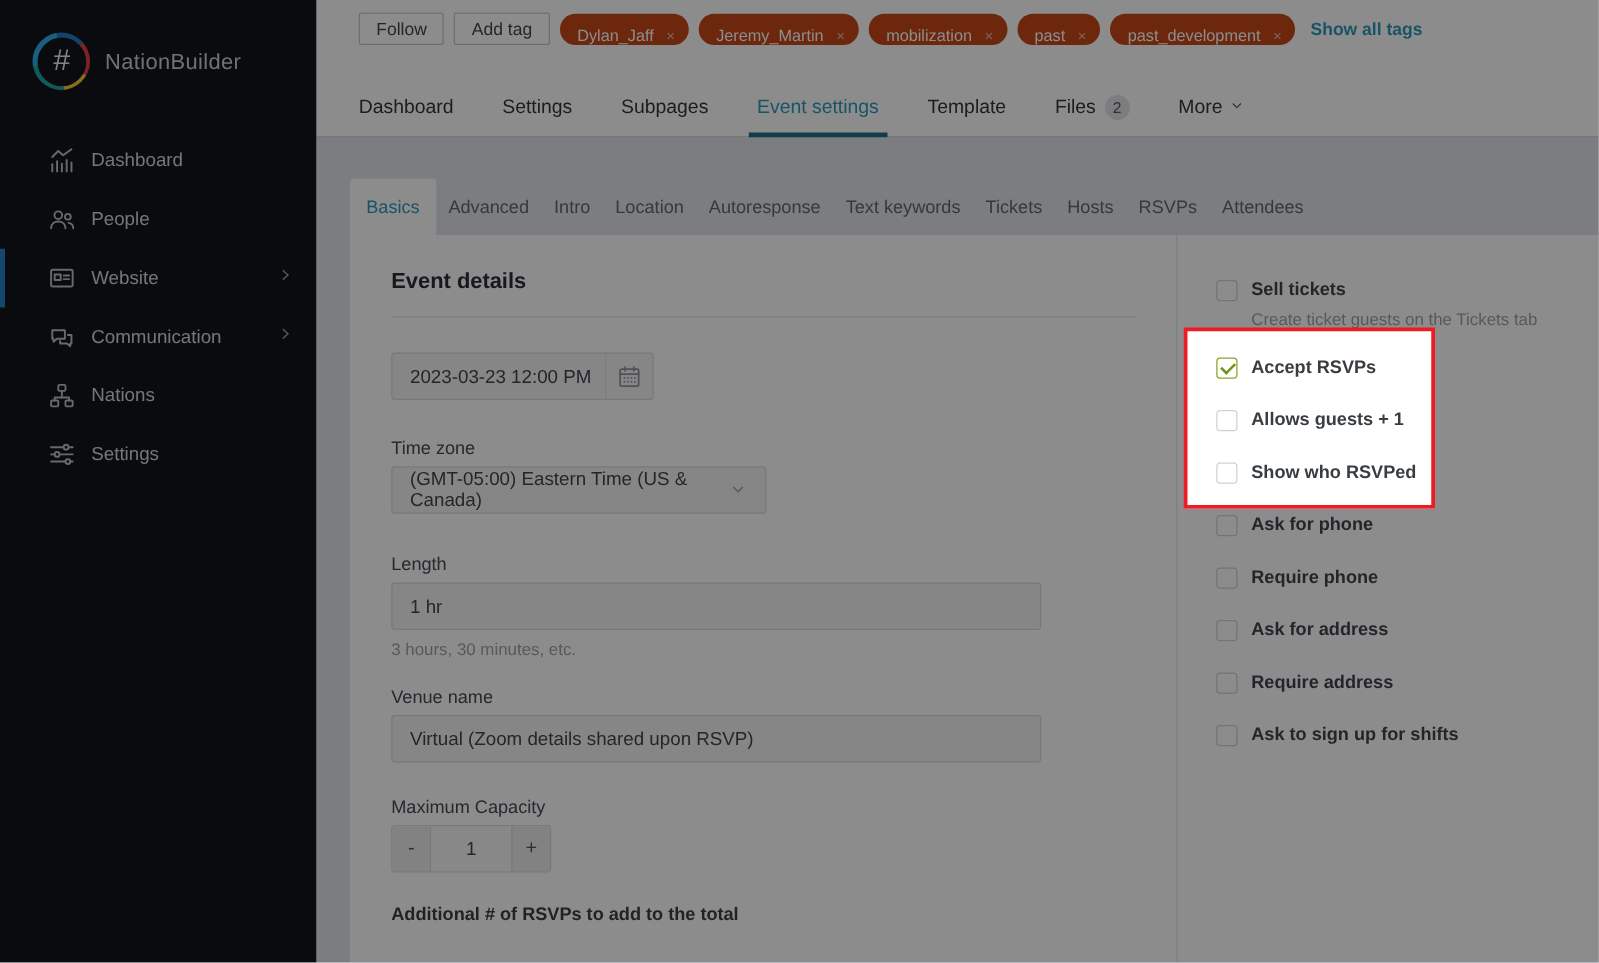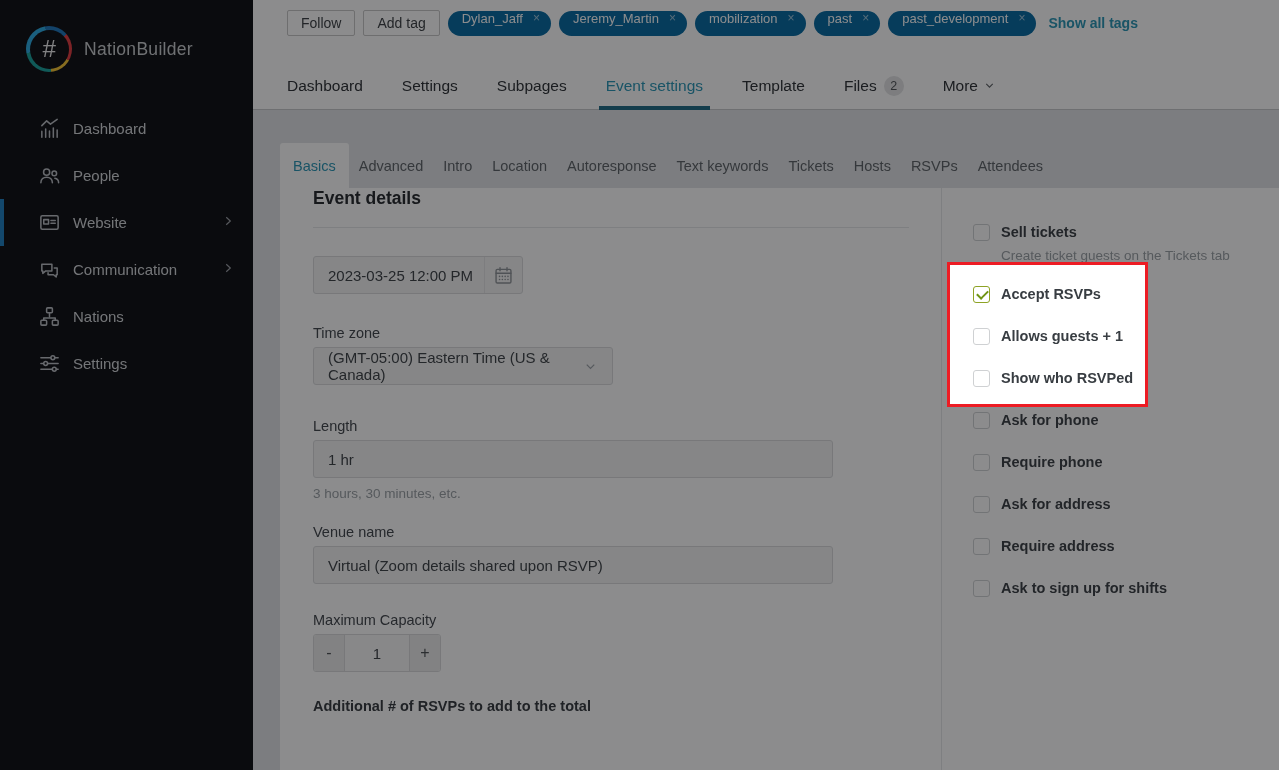--- a/index.html
+++ b/index.html
@@ -23,42 +23,42 @@
   .nav-item.active::before { content:""; position:absolute; left:0; top:0; width:4px; height:47px; background:#1b7fc0; }
   .nav-item .nchev { margin-left:auto; margin-right:18px; }
   .nav-item .nchev svg { width:14px; height:14px; stroke:#9ca0a5; fill:none; stroke-width:2; }
 
   
   .main { position:absolute; left:253px; top:0; width:1026px; height:770px; }
   .topbar { position:absolute; left:0; top:0; width:100%; height:110px; background:#ffffff; border-bottom:1px solid #c6c8cb; }
   .tag-row { position:absolute; left:34px; top:10px; display:flex; align-items:center; gap:8px; }
   .btn { height:26px; padding:0 13px; background:#fff; border:1px solid #c6c6c6; border-radius:2px;
     font-size:14px; color:#3a3e42; display:flex; align-items:center; cursor:pointer; }
-  .pill { height:25px; border-radius:13px; background:#0369a1; color:#fff; font-size:13px;
-    display:flex; align-items:flex-start; padding:0 11px 0 14px; gap:10px; cursor:pointer; }
+  .pill { height:25px; border-radius:13px; background:#c2410c; color:#fff; font-size:13px;
+    display:flex; align-items:flex-end; padding:0 11px 0 14px; gap:10px; cursor:pointer; }
   .pill .x { color:rgba(255,255,255,.6); font-size:12px; cursor:pointer; }
   .show-all { font-size:14px; font-weight:700; color:#2795b5; margin-left:4px; cursor:pointer; }
 
   .tab-row { position:absolute; left:27px; top:62px; height:48px; display:flex; gap:25px; }
   .tab { display:flex; align-items:center; padding:0 7px; font-size:15.5px; font-weight:500; color:#2b2f33; cursor:pointer; }
   .tab.active { color:#2795b5; border-bottom:4px solid #1d6a85; padding-top:4px; }
   .tab .badge { width:20px; height:20px; border-radius:10px; background:#e2e3e4; color:#4e5256;
     font-size:12.5px; display:flex; align-items:center; justify-content:center; margin-left:7px; }
   .tab .tchev svg { width:13px; height:13px; stroke:#5a5e62; fill:none; stroke-width:2; margin-left:5px; margin-top:2px; }
 
   .content { position:absolute; left:0; top:110px; width:100%; height:660px; background:#e0e3e6; }
   .subtab-row { position:absolute; left:27px; bottom:582px; display:flex; align-items:flex-end; }
   .subtab { height:45px; display:flex; align-items:center; padding:0 10px; font-size:14.5px; color:#5c6166; cursor:pointer; }
   .subtab.active { background:#ffffff; border-radius:3px 3px 0 0; color:#2795b5; padding:0 13px; }
 
   .card { position:absolute; left:27px; top:78px; right:0; bottom:0; background:#ffffff; }
 
   
   .form-col { position:absolute; left:33px; top:0; width:600px; }
-  .section-title { font-size:17.5px; font-weight:700; color:#23272b; }
+  .section-title { margin-top:26px; font-size:17.5px; font-weight:700; color:#23272b; }
   .divider { margin-top:18px; height:1px; background:#e4e6e8; width:596px; }
   .field { }
   .f-label { font-size:14.5px; color:#3f444a; height:18px; }
   .f-help { font-size:13.5px; color:#9aa0a5; margin-top:8px; }
   .inp { margin-top:4px; height:38px; background:#f4f4f4; border:1px solid #d9dadc; border-radius:3px;
     display:flex; align-items:center; padding:0 14px; font-size:15px; color:#3b4045; }
   .f-when { margin-top:28px; }
   .inp.when { width:210px; padding-right:0; position:relative; }
   .cal-box { position:absolute; right:0; top:0; width:38px; height:36px; display:flex; align-items:center; justify-content:center; border-left:1px solid #e2e3e5; }
   .cal-box svg { width:21px; height:21px; stroke:#8d9297; fill:none; stroke-width:1.6; stroke-linecap:round; }
@@ -254,21 +254,21 @@
         <div class="subtab">Attendees</div>
       </div>
 
     <div class="card">
       <div class="form-col">
         <div class="section-title">Event details</div>
         <div class="divider"></div>
 
         <div class="field f-when">
           <div class="inp when">
-            <span>2023-03-25 12:00 PM</span>
+            <span>2023-03-23 12:00 PM</span>
             <span class="cal-box">
               <svg viewBox="0 0 24 24">
                   <rect x="3.5" y="5" width="17" height="15.5" rx="1.5"></rect>
                   <line x1="3.5" y1="9.5" x2="20.5" y2="9.5"></line>
                   <line x1="8" y1="3" x2="8" y2="6.5"></line>
                   <line x1="16" y1="3" x2="16" y2="6.5"></line>
                   <g fill="#8d9297" stroke="none">
                     <circle cx="7.5" cy="13" r="0.9"></circle>
                     <circle cx="10.7" cy="13" r="0.9"></circle>
                     <circle cx="13.9" cy="13" r="0.9"></circle>

